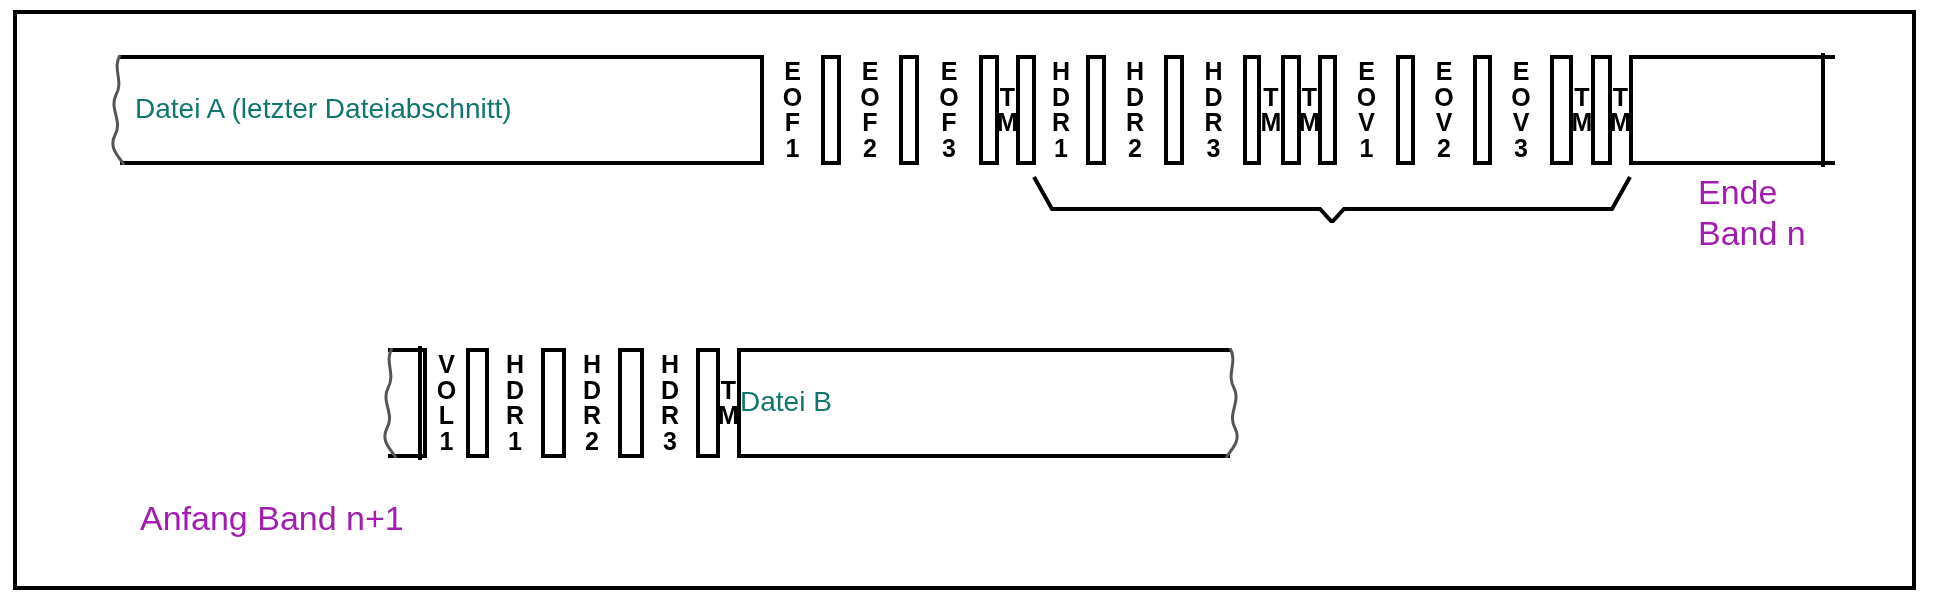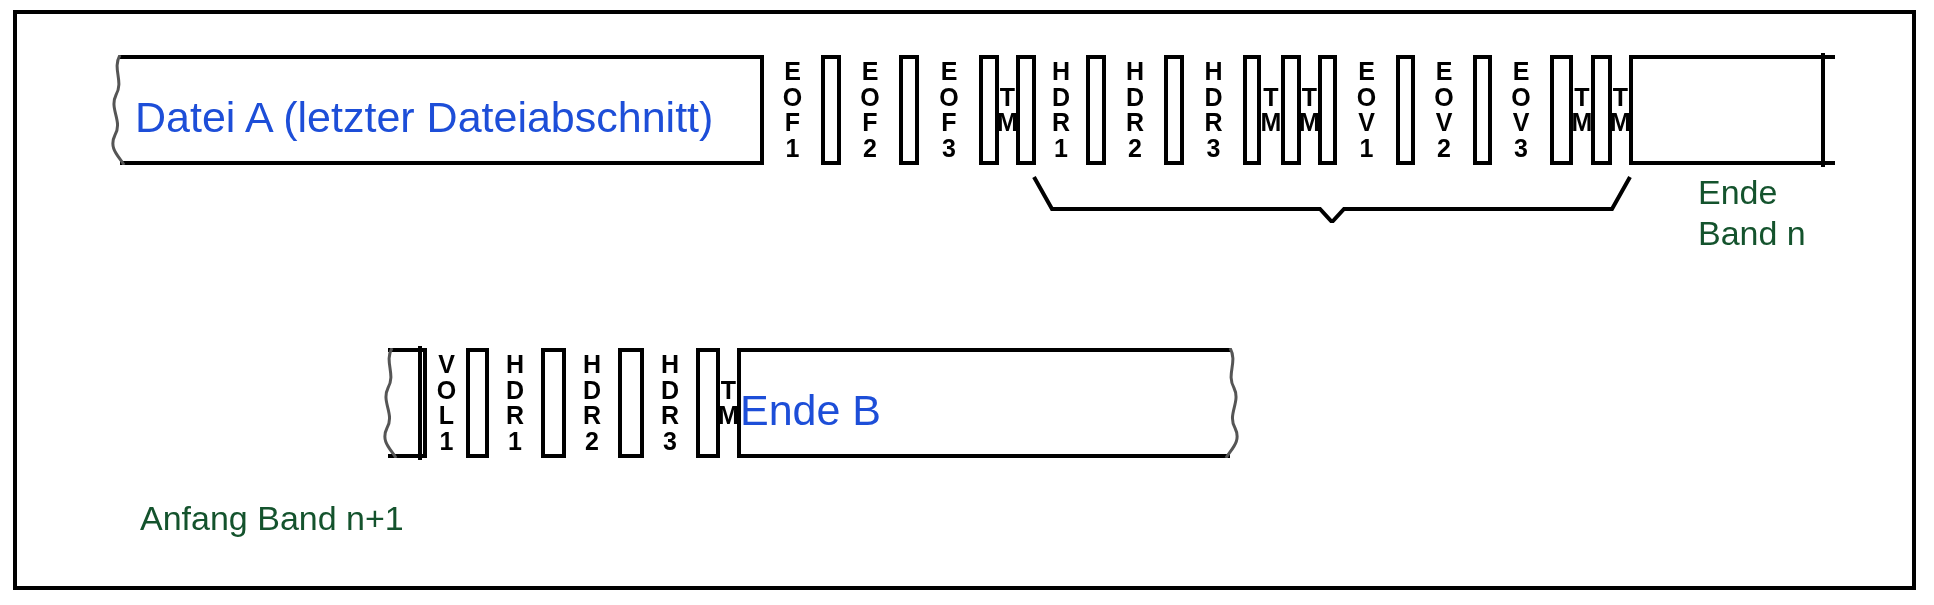--- a/index.html
+++ b/index.html
@@ -74,30 +74,30 @@
     text-align: center;
     white-space: pre-line;
   }
   .block.narrow .block-label {
     font-size: 25px;
   }
 
   .wide-label {
     position: absolute;
     font-family: "Liberation Sans", sans-serif;
-    font-size: 43px;
-    color: #1d4ed8;
+    font-size: 28px;
+    color: #0f766e;
     white-space: nowrap;
   }
 
   .caption {
     position: absolute;
     font-family: "Liberation Sans", sans-serif;
     font-size: 34px;
-    color: #14532d;
+    color: #a21caf;
     white-space: pre-line;
     line-height: 1.22em;
   }
 
   .brace-wrap {
     position: absolute;
   }
 </style>
 </head>
 <body>
@@ -213,21 +213,21 @@
     <svg class="torn" style="left:-8px; width:40px;" viewBox="0 0 40 110" preserveAspectRatio="none">
       <path d="M20,0 C12,14 24,26 16,40 C9,54 23,66 15,80 C8,94 20,102 24,110" fill="none" stroke="#555" stroke-width="3"></path>
     </svg>
 
     <svg class="torn" style="left:836px; width:40px;" viewBox="0 0 40 110" preserveAspectRatio="none">
       <path d="M14,0 C22,14 10,26 18,40 C25,54 11,66 19,80 C26,94 14,102 10,110" fill="none" stroke="#555" stroke-width="3"></path>
     </svg>
 
     <div class="tape-end-line" style="left:38px; top:-2px; height:114px;"></div>
 
-    <div class="wide-label" style="left:360px; top:38px;">Ende B</div>
+    <div class="wide-label" style="left:360px; top:38px;">Datei B</div>
 
     <div id="bottom-blocks">
         <div class="block" style="left: 43px; width: 47px;">
           <div class="block-label">V
 O
 L
 1</div>
         </div>
         <div class="block" style="left: 105px; width: 60px;">
           <div class="block-label">H

